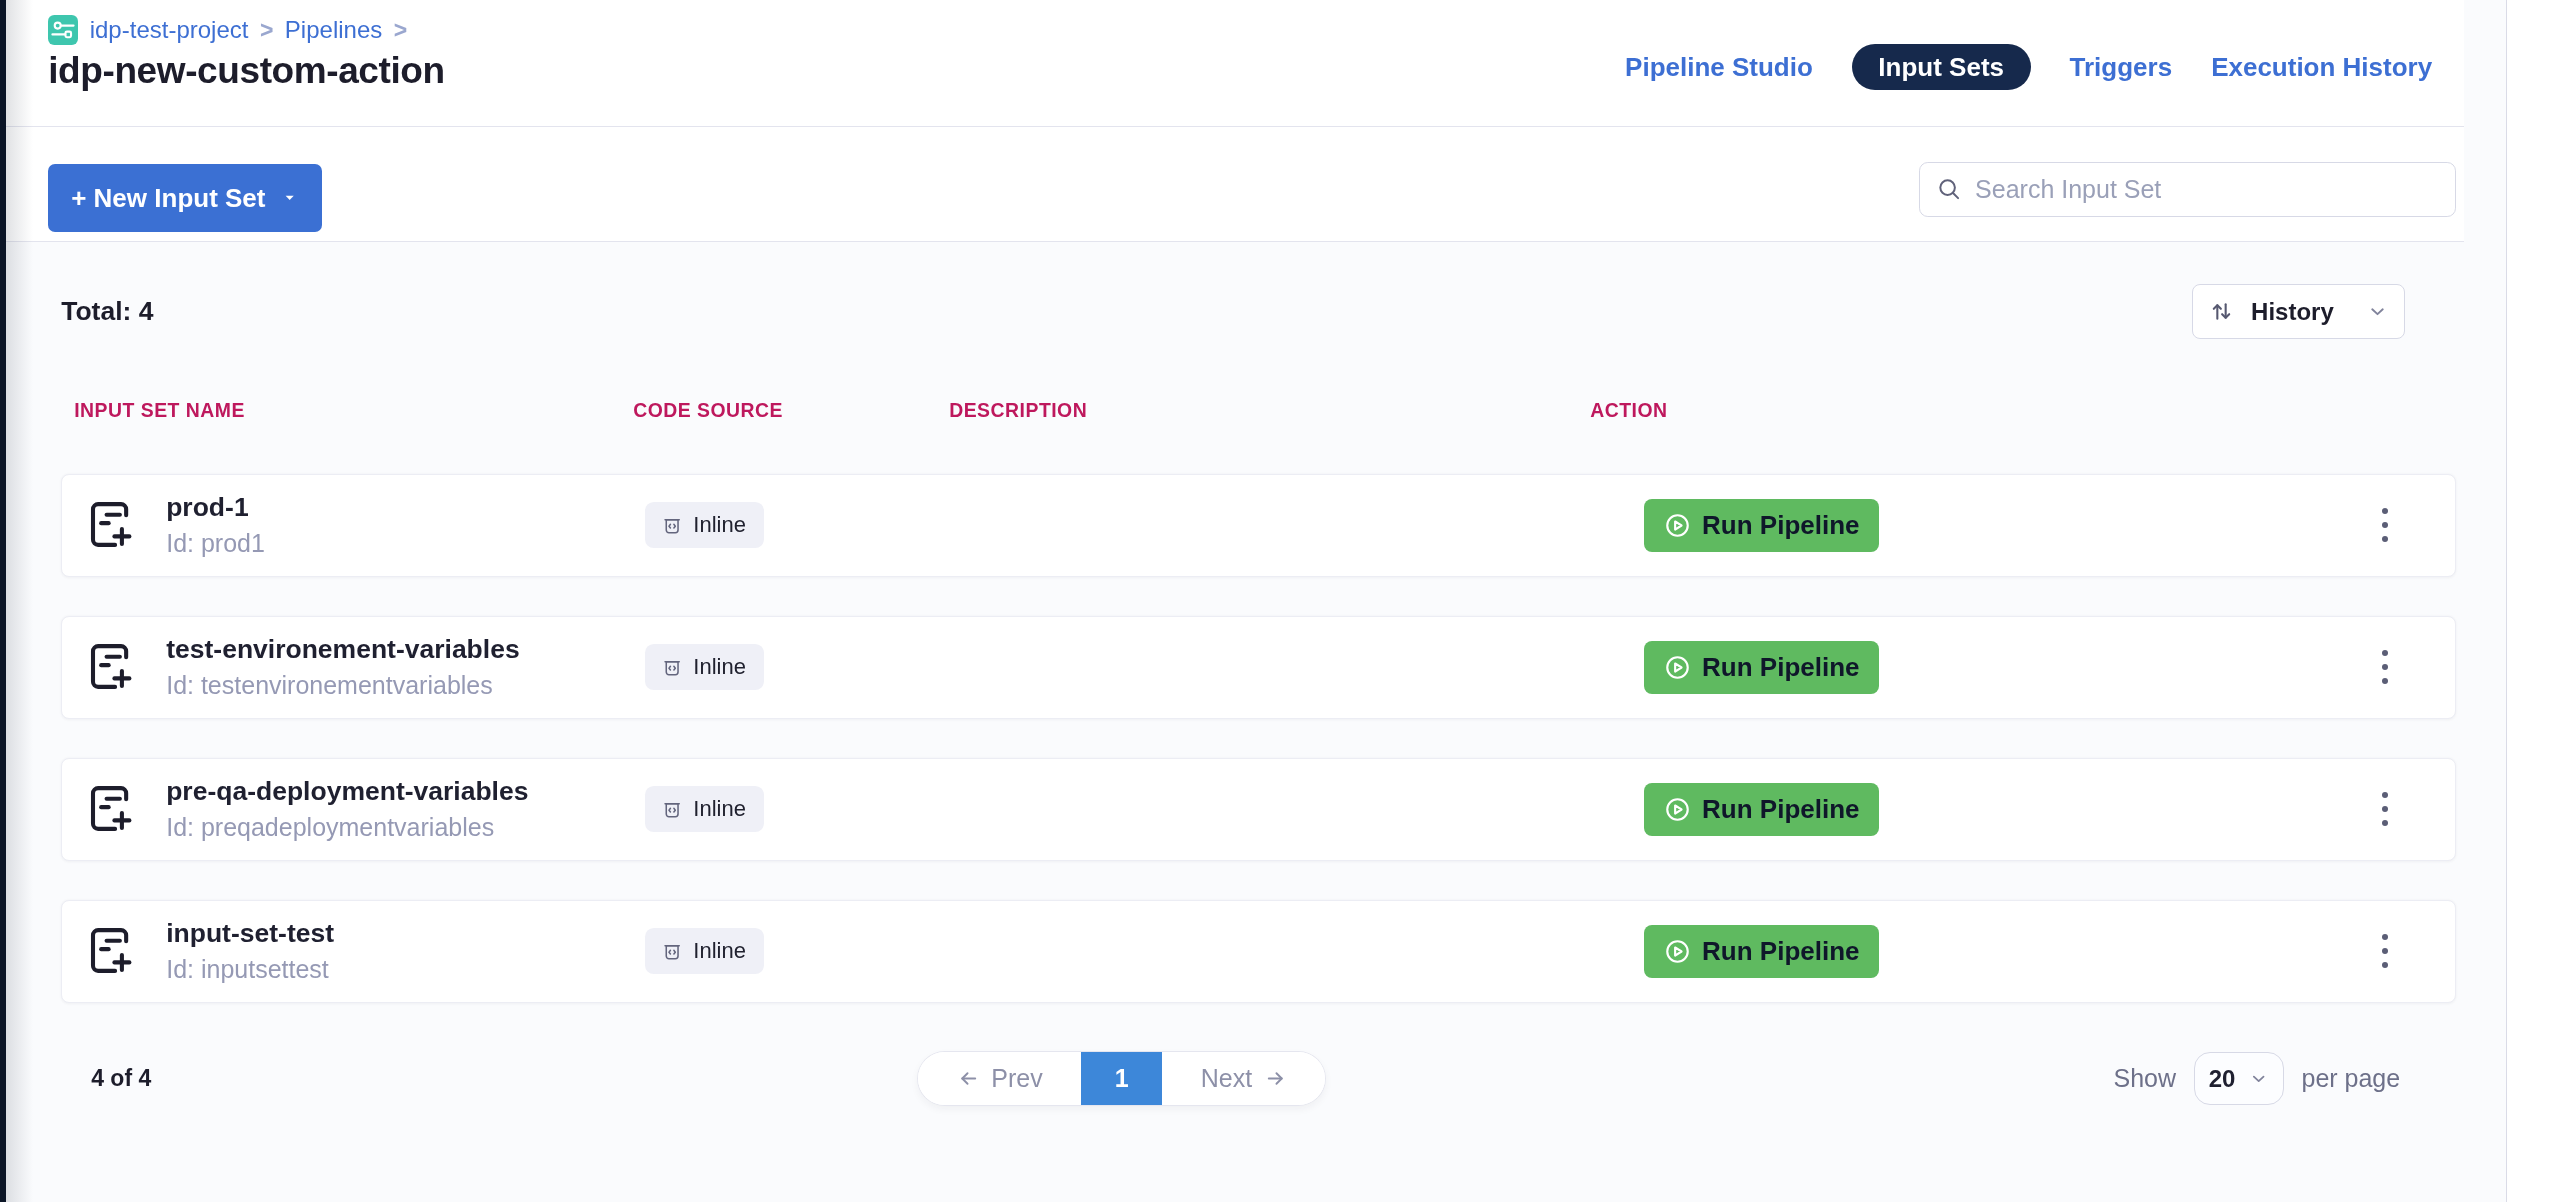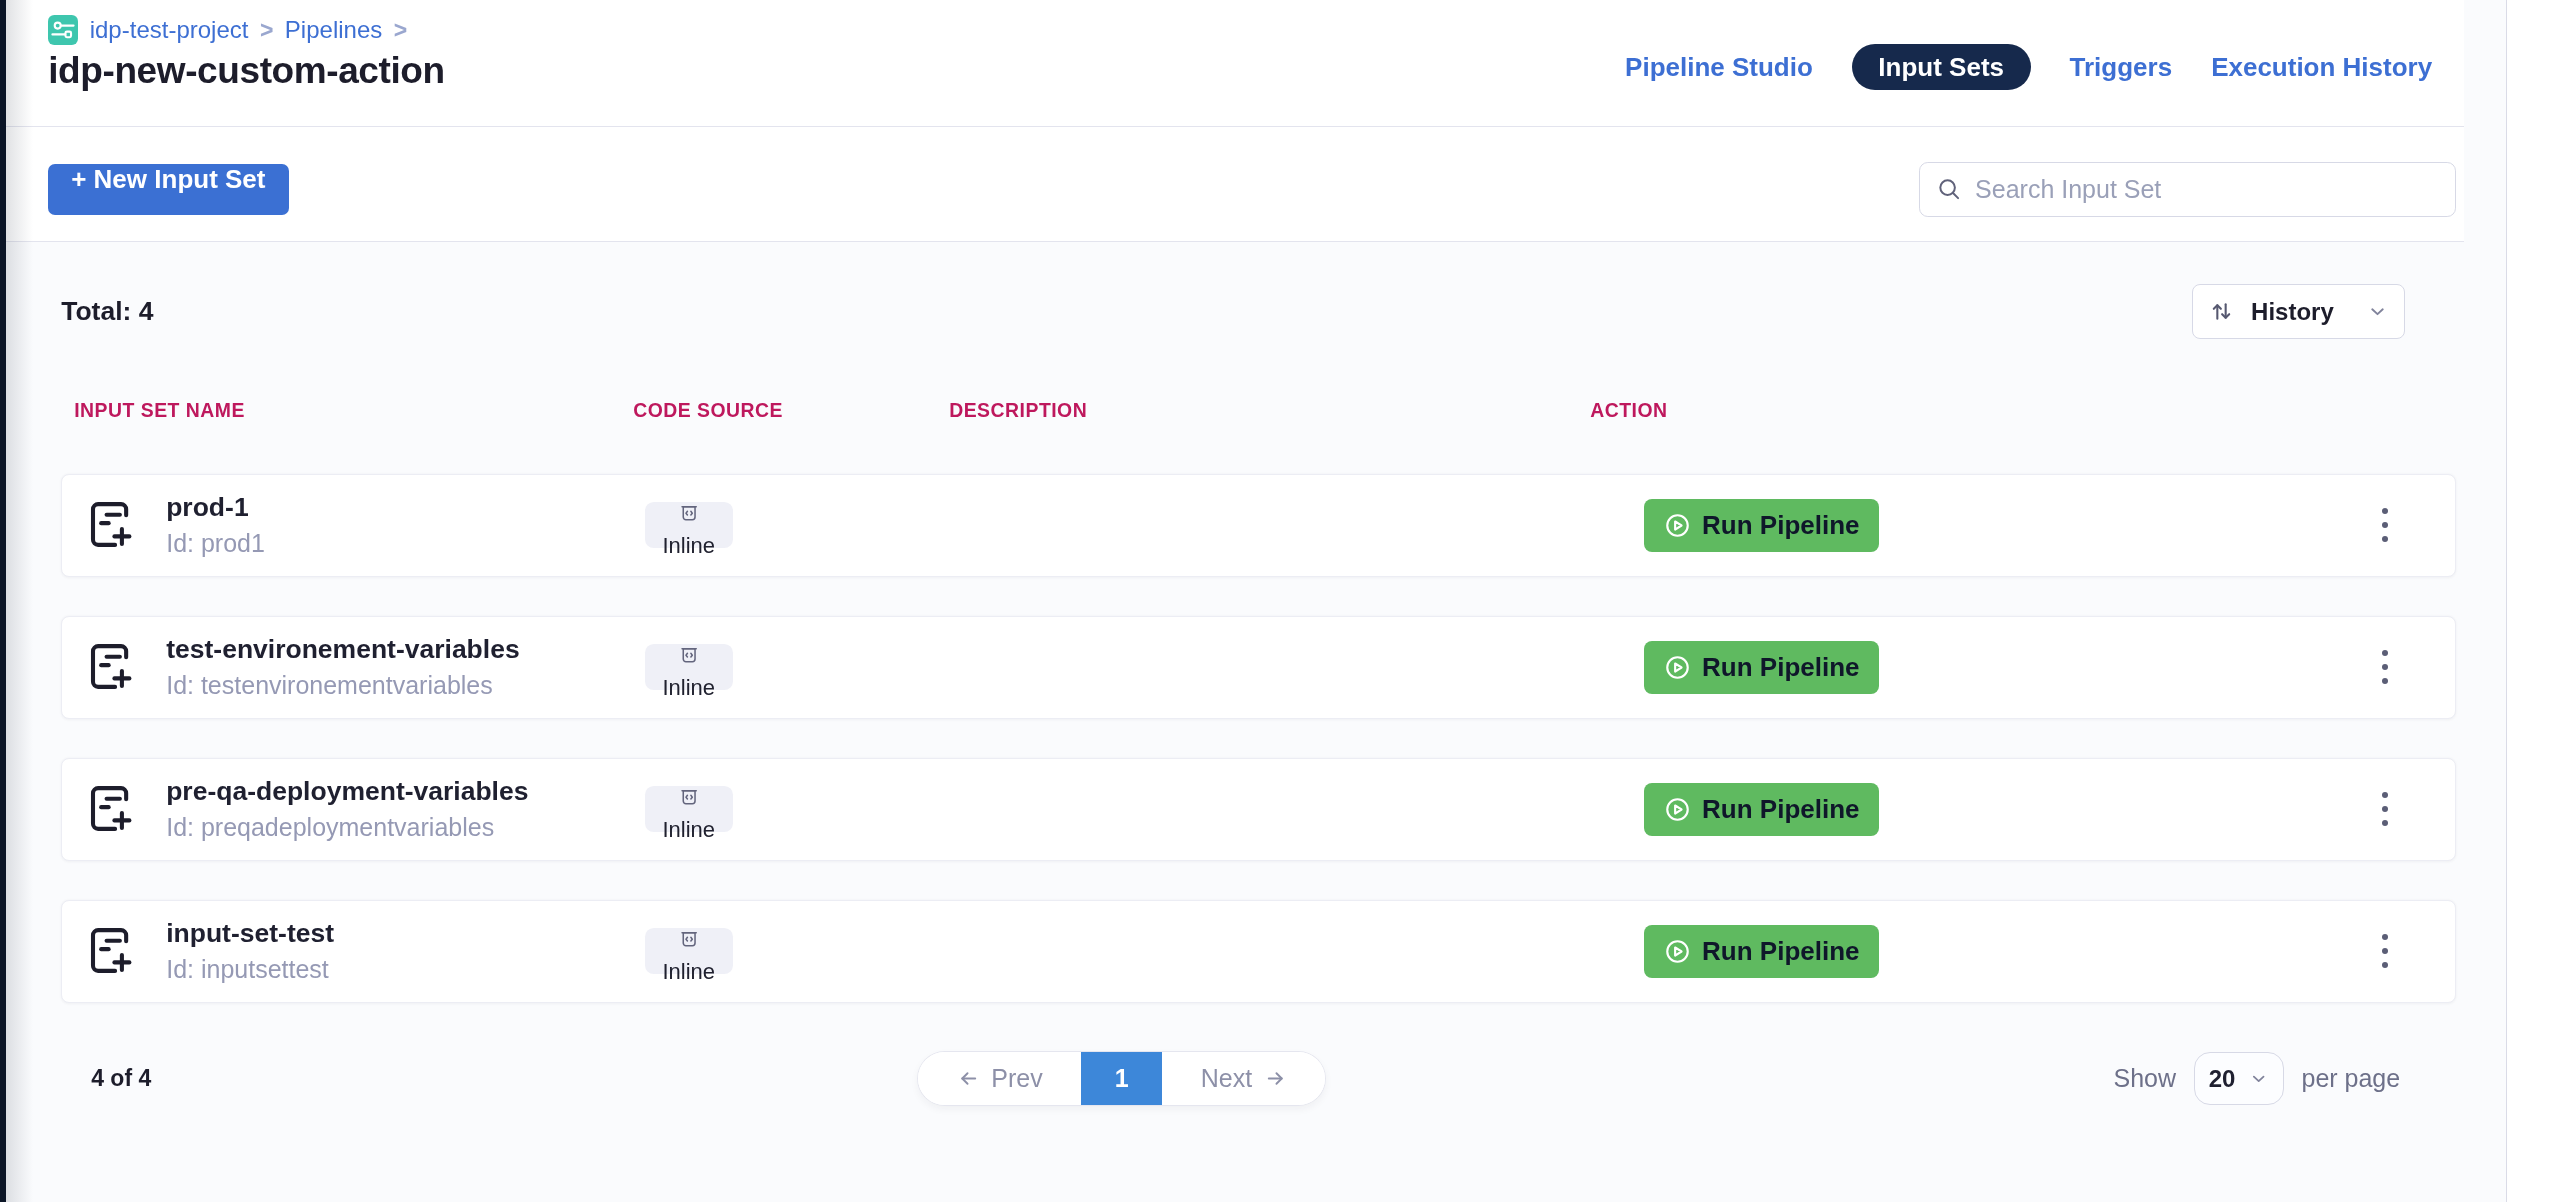--- a/index.html
+++ b/index.html
@@ -28,23 +28,23 @@
   .logo { display:flex; }
   .bc-link { color:#3d6fd3; font-size:24px; font-weight:500; text-decoration:none; }
   .bc-sep { color:#9aa7cf; font-size:23px; font-weight:600; }
   h1.title { font-size:37px; font-weight:700; color:#1d1d2b; margin-top:4.4px; letter-spacing:-0.4px; }
   .nav { position:absolute; top:44px; right:74px; display:flex; align-items:center; gap:39px; }
   .nav a { color:#3d6fd3; font-size:26px; font-weight:600; text-decoration:none; line-height:46px; display:block; }
   .nav a.active { background:#16294c; color:#fff; border-radius:883px; padding:0 26.5px; }
 
   
   .toolbar { position:relative; height:115px; background:#fff; border-bottom:0.9px solid #e3e4ee; }
-  .btn-primary { position:absolute; left:42px; top:37px; height:51px; display:flex; align-items:center; gap:14px;
+  .btn-primary { position:absolute; left:42px; top:37px; height:68px; display:flex; align-items:center; gap:14px;
     background:#3b70d3; color:#fff; border:none; border-radius:7px; padding:0 23px;
-    font-size:26px; font-weight:700; font-family:inherit; cursor:pointer;flex-direction:column; }
+    font-size:26px; font-weight:700; font-family:inherit; cursor:pointer; }
   .search { position:absolute; right:50px; top:35px; width:537px; height:55px; background:#fff;
     border:1.8px solid #d7d9e6; border-radius:8.8px; display:flex; align-items:center; padding:0 16px; gap:12.4px; }
   .search input { border:none; outline:none; flex:1; font-size:25px; font-family:inherit; color:#1d1d2b; background:transparent; }
   .search input::placeholder { color:#9aa0b8; }
 
   
   .content { position:relative; padding-top:41px; }
   .list-toolbar { display:flex; align-items:center; justify-content:space-between; padding:0 101px 0 55px; height:57px; }
   .total { font-size:26.5px; font-weight:700; color:#1d1d2b; }
   .sort { display:flex; align-items:center; gap:14px; height:55px; padding:0 16px; background:#fff;
@@ -55,21 +55,21 @@
   .cols > div { font-size:19.4px; font-weight:700; color:#be185d; letter-spacing:0.5px; line-height:26.5px; }
 
   .rows { margin:50px 50px 0 55px; }
   .card { position:relative; display:grid; grid-template-columns:548px 316px 641px auto; align-items:center;
     height:103px; background:#fff; border:0.9px solid #ecedf4; border-radius:8px;
     box-shadow:0 0.9px 2.7px rgba(35,36,58,.05); padding-left:24px; margin-bottom:39px; }
   .name-cell { display:flex; align-items:center; gap:32px; }
   .nm .name { font-size:26.5px; font-weight:600; color:#1f2030; }
   .nm .id { font-size:25px; color:#9599b4; margin-top:5.3px; }
   .badge { display:inline-flex; align-items:center; gap:10.6px; height:46px; padding:0 17.7px; margin-left:10.6px;
-    background:#eff0f7; border-radius:8.8px; font-size:22px; font-weight:500; color:#20212f;flex-direction:column; }
+    background:#eff0f7; border-radius:8.8px; font-size:22px; font-weight:500; color:#20212f; }
   .desc-cell { font-size:24px; color:#6d7089; }
   .run { display:inline-flex; align-items:center; gap:11.5px; height:53px; margin-left:53px; padding:0 19.4px;
     background:#5fba60; border:none; border-radius:8px; color:#0f172a; font-size:26px; font-weight:700;
     font-family:inherit; cursor:pointer; }
   .kebab { position:absolute; right:51px; top:50%; transform:translateY(-50%); width:39px; height:62px;
     background:none; border:none; display:flex; flex-direction:column; align-items:center; justify-content:center;
     gap:8px; cursor:pointer; }
   .kebab i { width:6.2px; height:6.2px; border-radius:50%; background:#5b5e76; }
 
   

